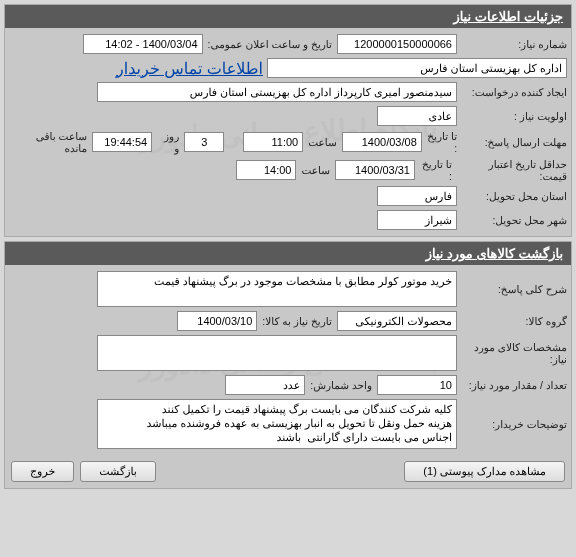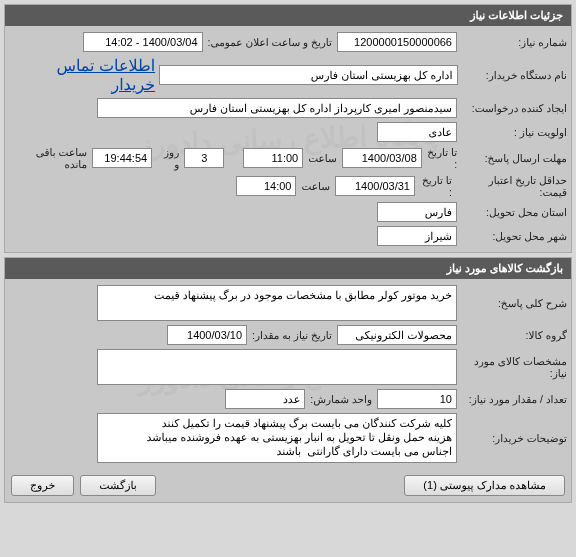--- a/index.html
+++ b/index.html
@@ -13,22 +13,23 @@
 }
 .panel {
   background: #e8e8e8;
   border: 1px solid #aaa;
   margin: 4px;
 }
 .panel-header {
   background: #5a5a5a;
   color: #fff;
   padding: 4px 8px;
-  font-size: 11px;
+  font-size: 13px;
   font-weight: bold;
+  text-decoration: underline;
 }
 .panel-body {
   background: #c8c8c8;
   padding: 4px;
   position: relative;
 }
 .watermark {
   position: absolute;
   top: 0; left: 0; right: 0; bottom: 0;
   display: flex;
@@ -113,21 +114,20 @@
     <div class="watermark">پایگاه اطلاع رسانی دادورز</div>
 
     <div class="row">
       <span class="label">شماره نیاز:</span>
       <input class="field field-md" readonly="" value="1200000150000066" style="">
       <span class="sublabel">تاریخ و ساعت اعلان عمومی:</span>
       <input class="field field-md" readonly="" value="1400/03/04 - 14:02" style="">
     </div>
 
     <div class="row">
-      <span class="label">نام دستگاه خریدار:</span>
       <input class="field field-lg" readonly="" value="اداره کل بهزیستی استان فارس" style="">
       <span class="contact-link">اطلاعات تماس خریدار</span>
     </div>
 
     <div class="row">
       <span class="label">ایجاد کننده درخواست:</span>
       <input class="field field-xl" readonly="" value="سیدمنصور امیری کارپرداز اداره کل بهزیستی استان فارس" style="">
     </div>
 
     <div class="row">
@@ -174,21 +174,21 @@
     <div class="watermark">پایگاه اطلاع رسانی دادورز</div>
 
     <div class="row">
       <span class="label">شرح کلی پاسخ:</span>
       <textarea class="field field-xl textarea" readonly="" style="">خرید موتور کولر مطابق با مشخصات موجود در برگ پیشنهاد قیمت</textarea>
     </div>
 
     <div class="row">
       <span class="label">گروه کالا:</span>
       <input class="field field-md" readonly="" value="محصولات الکترونیکی" style="">
-      <span class="sublabel">تاریخ نیاز به مقدار:</span>
+      <span class="sublabel">تاریخ نیاز به کالا:</span>
       <input class="field field-sm" readonly="" value="1400/03/10" style="">
     </div>
 
     <div class="row">
       <span class="label">مشخصات کالای مورد نیاز:</span>
       <textarea class="field field-xl textarea" readonly="" style=""></textarea>
     </div>
 
     <div class="row">
       <span class="label">تعداد / مقدار مورد نیاز:</span>

